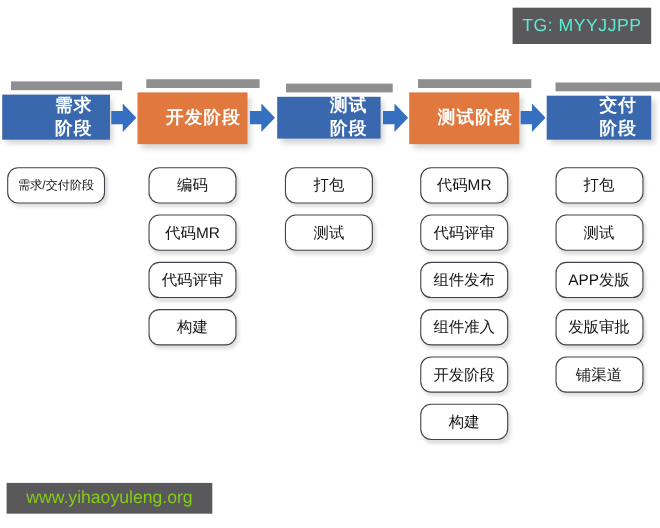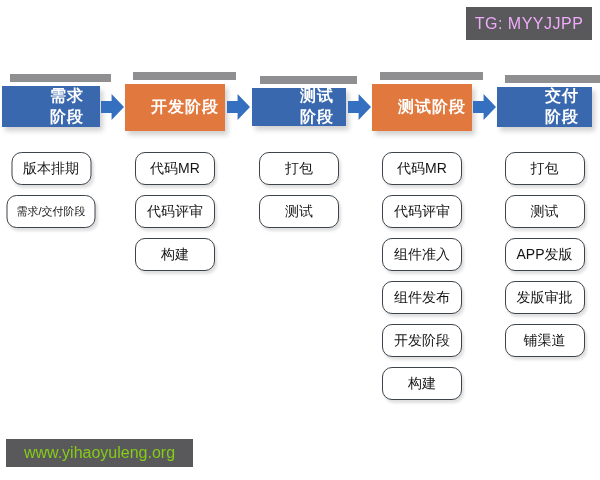--- a/index.html
+++ b/index.html
@@ -3,21 +3,21 @@
 <meta charset="utf-8">
 <style>
   html,body{margin:0;padding:0;background:#ffffff;}
   #app{
     position:relative;width:600px;height:480px;background:#ffffff;overflow:hidden;
     font-family:"Liberation Sans","DejaVu Sans",sans-serif;
   }
   
   .tg-banner{
     position:absolute;top:7px;left:466px;width:126px;height:33px;
-    background:#59595b;color:#f0abfc;display:flex;align-items:center;justify-content:center;
+    background:#59595b;color:#5eead4;display:flex;align-items:center;justify-content:center;
     font-size:16px;letter-spacing:.5px;
   }
   
   .watermark{
     position:absolute;top:439px;left:6px;width:187px;height:28px;
     background:#59595b;color:#84cc16;display:flex;align-items:center;justify-content:center;
     font-size:16px;
   }
   
   .col{position:absolute;top:0;height:480px;}
@@ -67,30 +67,30 @@
   <div class="tg-banner">
     <span>TG: MYYJJPP</span>
   </div>
 
   <div>
       <div class="col col1">
         <div class="stage blue">
           <div class="stage-label">需求阶段</div>
         </div>
         <div class="stack">
-          <div class="task">版本排期</div>
           <div class="task small">需求/交付阶段</div>
         </div>
       </div>
       <div class="arrow a1"></div>
       <div class="col col2">
         <div class="stage orange">
           <div class="stage-label">开发阶段</div>
         </div>
         <div class="stack">
+          <div class="task">编码</div>
           <div class="task">代码MR</div>
           <div class="task">代码评审</div>
           <div class="task">构建</div>
         </div>
       </div>
       <div class="arrow a2"></div>
       <div class="col col3">
         <div class="stage blue">
           <div class="stage-label">测试阶段</div>
         </div>
@@ -100,22 +100,22 @@
         </div>
       </div>
       <div class="arrow a3"></div>
       <div class="col col4">
         <div class="stage orange">
           <div class="stage-label">测试阶段</div>
         </div>
         <div class="stack">
           <div class="task">代码MR</div>
           <div class="task">代码评审</div>
+          <div class="task">组件发布</div>
           <div class="task">组件准入</div>
-          <div class="task">组件发布</div>
           <div class="task">开发阶段</div>
           <div class="task">构建</div>
         </div>
       </div>
       <div class="arrow a4"></div>
       <div class="col col5">
         <div class="stage blue">
           <div class="stage-label">交付阶段</div>
         </div>
         <div class="stack">

